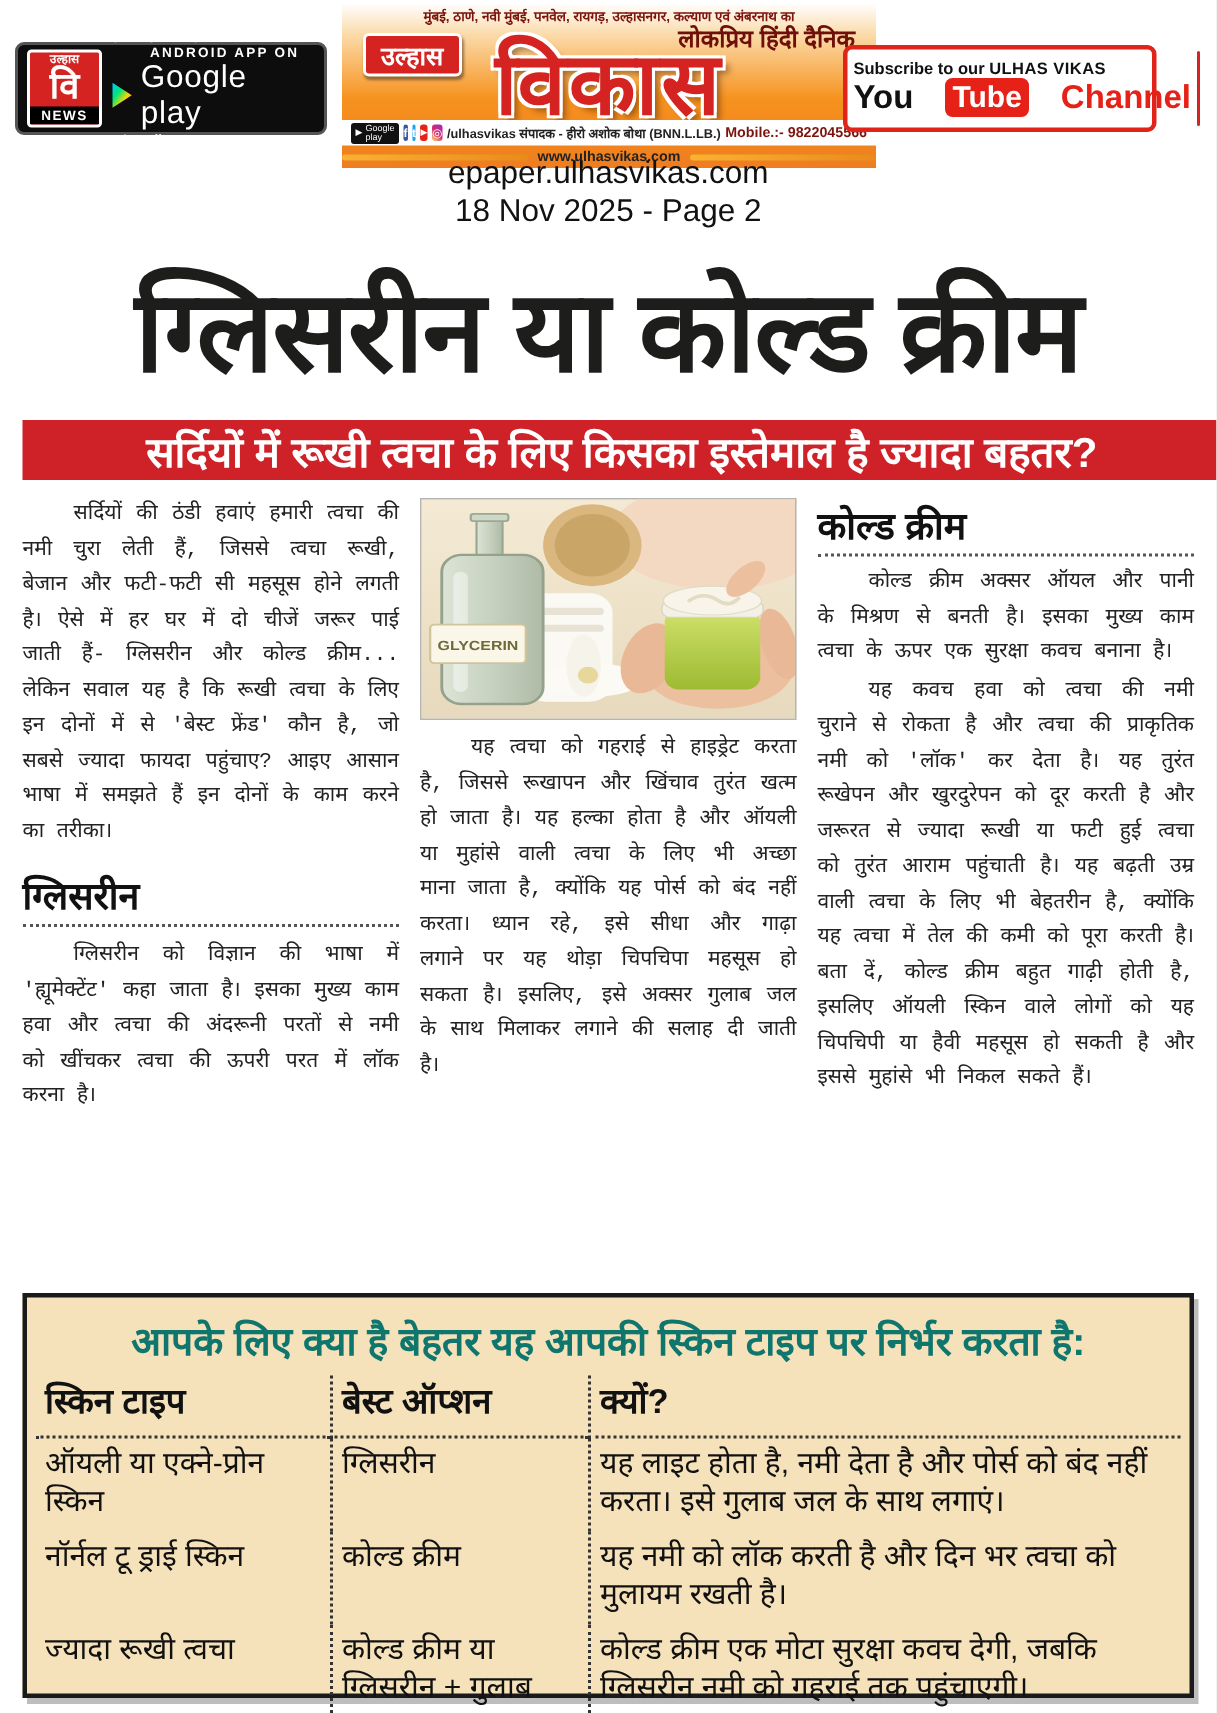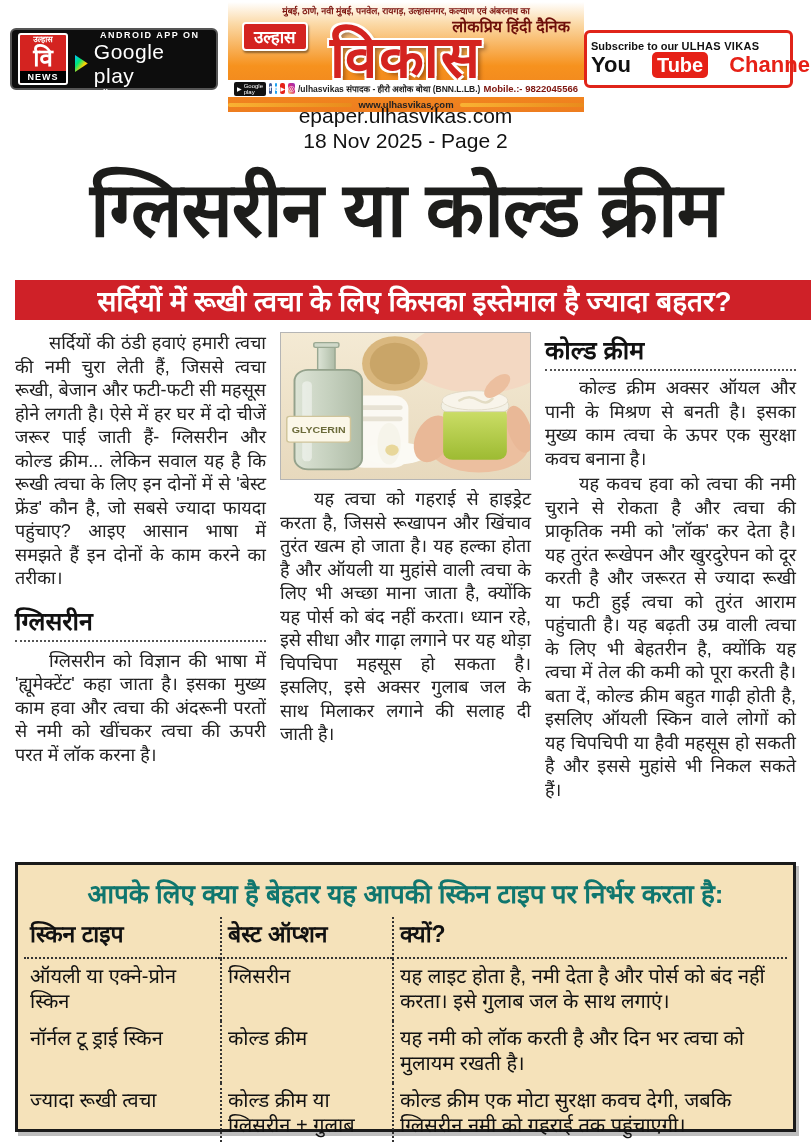--- a/index.html
+++ b/index.html
@@ -35,50 +35,50 @@
   .mh-bar { position:absolute; left:0; right:0; bottom:15px; height:17px; background:#fff; display:flex; align-items:center; padding:0 6px; gap:3px; }
   .mh-gp { background:#111; color:#fff; font-size:6px; display:flex; align-items:center; gap:2px; padding:1px 3px; border-radius:2px; }
   .soc { width:11px; height:11px; border-radius:2px; display:flex; align-items:center; justify-content:center; color:#fff; font-size:8px; font-weight:800; }
   .soc.fb { background:#3b5998; } .soc.tw { background:#1da1f2; } .soc.yt { background:#e62117; font-size:6px; } .soc.ig { background:linear-gradient(45deg,#feda75,#d62976,#962fbf); }
   .mh-editor { font-size:8.5px; font-weight:700; color:#222; white-space:nowrap; }
   .mh-mobile { margin-left:auto; font-size:9.5px; font-weight:700; color:#7c140e; white-space:nowrap; }
   .mh-site { position:absolute; left:0; right:0; bottom:2px; display:flex; align-items:center; gap:6px; }
   .mh-site .ln { flex:1; height:4px; background:linear-gradient(90deg,#f9b233,#e98b1c); border-radius:2px; }
   .mh-site .txt { font-size:9.5px; font-weight:800; color:#222; }
 
-  .badge-right { position:absolute; left:584px; top:30px; width:209px; height:58px; background:#fff;
+  .badge-right { position:absolute; left:562px; top:30px; width:209px; height:58px; background:#fff;
     border:3px solid #e02419; border-radius:6px; display:flex; align-items:center; padding:2px 4px; gap:4px; }
   .yt-texts { flex:1; display:flex; flex-direction:column; justify-content:center; }
   .yt-sub { font-size:11px; font-weight:700; color:#111; white-space:nowrap; }
   .yt-sub b { font-weight:800; letter-spacing:.3px; }
   .yt-row { display:flex; align-items:center; gap:21px; }
   .yt-you { font-size:22px; font-weight:800; color:#111; }
   .yt-tube { font-size:20px; font-weight:800; color:#fff; background:#e62117; border-radius:5px; padding:0 5px; line-height:26px; }
   .yt-ch { font-size:22px; font-weight:800; color:#e62117; }
   .uv-logo2 { width:46px; height:50px; background:linear-gradient(180deg,#f6a21e,#ee7d1f); border:1px solid #d42320; border-radius:3px;
     display:flex; flex-direction:column; align-items:center; overflow:hidden; }
   .uv-logo2 .top { background:#d42320; color:#fff; font-size:7.5px; font-weight:700; padding:0 4px; border-radius:2px; margin-top:1px; }
   .uv-logo2 .big { font-size:22px; color:#fff; font-weight:800; line-height:24px; text-shadow:1px 1px 1px #a33; }
   .uv-logo2 .news { width:100%; background:#000; color:#fff; font-size:9px; font-weight:800; text-align:center; line-height:12px; letter-spacing:1px; }
 
   
   .meta { position:absolute; left:0; top:103px; width:100%; text-align:center; color:#111; }
   .meta .l1, .meta .l2 { font-size:21px; line-height:25px; }
 
   
-  .headline { position:absolute; left:0; top:160px; width:100%; text-align:center; font-size:76px; line-height:100px;
+  .headline { position:absolute; left:0; top:172px; width:100%; text-align:center; font-size:76px; line-height:100px;
     font-weight:800; color:#1d1d1b; white-space:nowrap; letter-spacing:-1px; }
   .subbar { position:absolute; left:15px; top:280px; width:799px; height:40px; background:#cf2128;
     display:flex; align-items:center; justify-content:center; }
   .subbar span { color:#fff; font-size:28px; font-weight:800; white-space:nowrap; }
 
   
   .article { position:absolute; left:15px; top:332px; width:781px; height:528px; display:flex; gap:14px; }
   .col { flex:1; min-width:0; }
-  .col p { font-size:18px; line-height:23.5px; text-align:justify; color:#222; text-indent:34px; }
+  .col p { font-size:14px; line-height:23.5px; text-align:justify; color:#222; text-indent:34px;font-family:Liberation Mono, monospace; }
   .col p + p { margin-top:2px; }
   .subhead { font-size:25px; font-weight:800; color:#111; border-bottom:2px dotted #555; padding-bottom:3px; margin:12px 0 8px; }
   .subhead.first { margin-top:0; margin-bottom:6px; }
   .photo { width:100%; height:148px; border:1px solid #b5b5b5; background:#efe7d6; margin-bottom:8px; }
   .photo svg { display:block; width:100%; height:100%; }
 
   
   .tablebox { position:absolute; left:15px; top:862px; width:781px; height:270px; background:#f5e2ba;
     border:3px solid #1a1a1a; box-shadow:3px 4px 0 #bdbdbd; padding:6px 6px 0 6px; }
   .tb-title { text-align:center; font-size:26px; font-weight:800; color:#0f766e; margin:4px 0 6px; }

